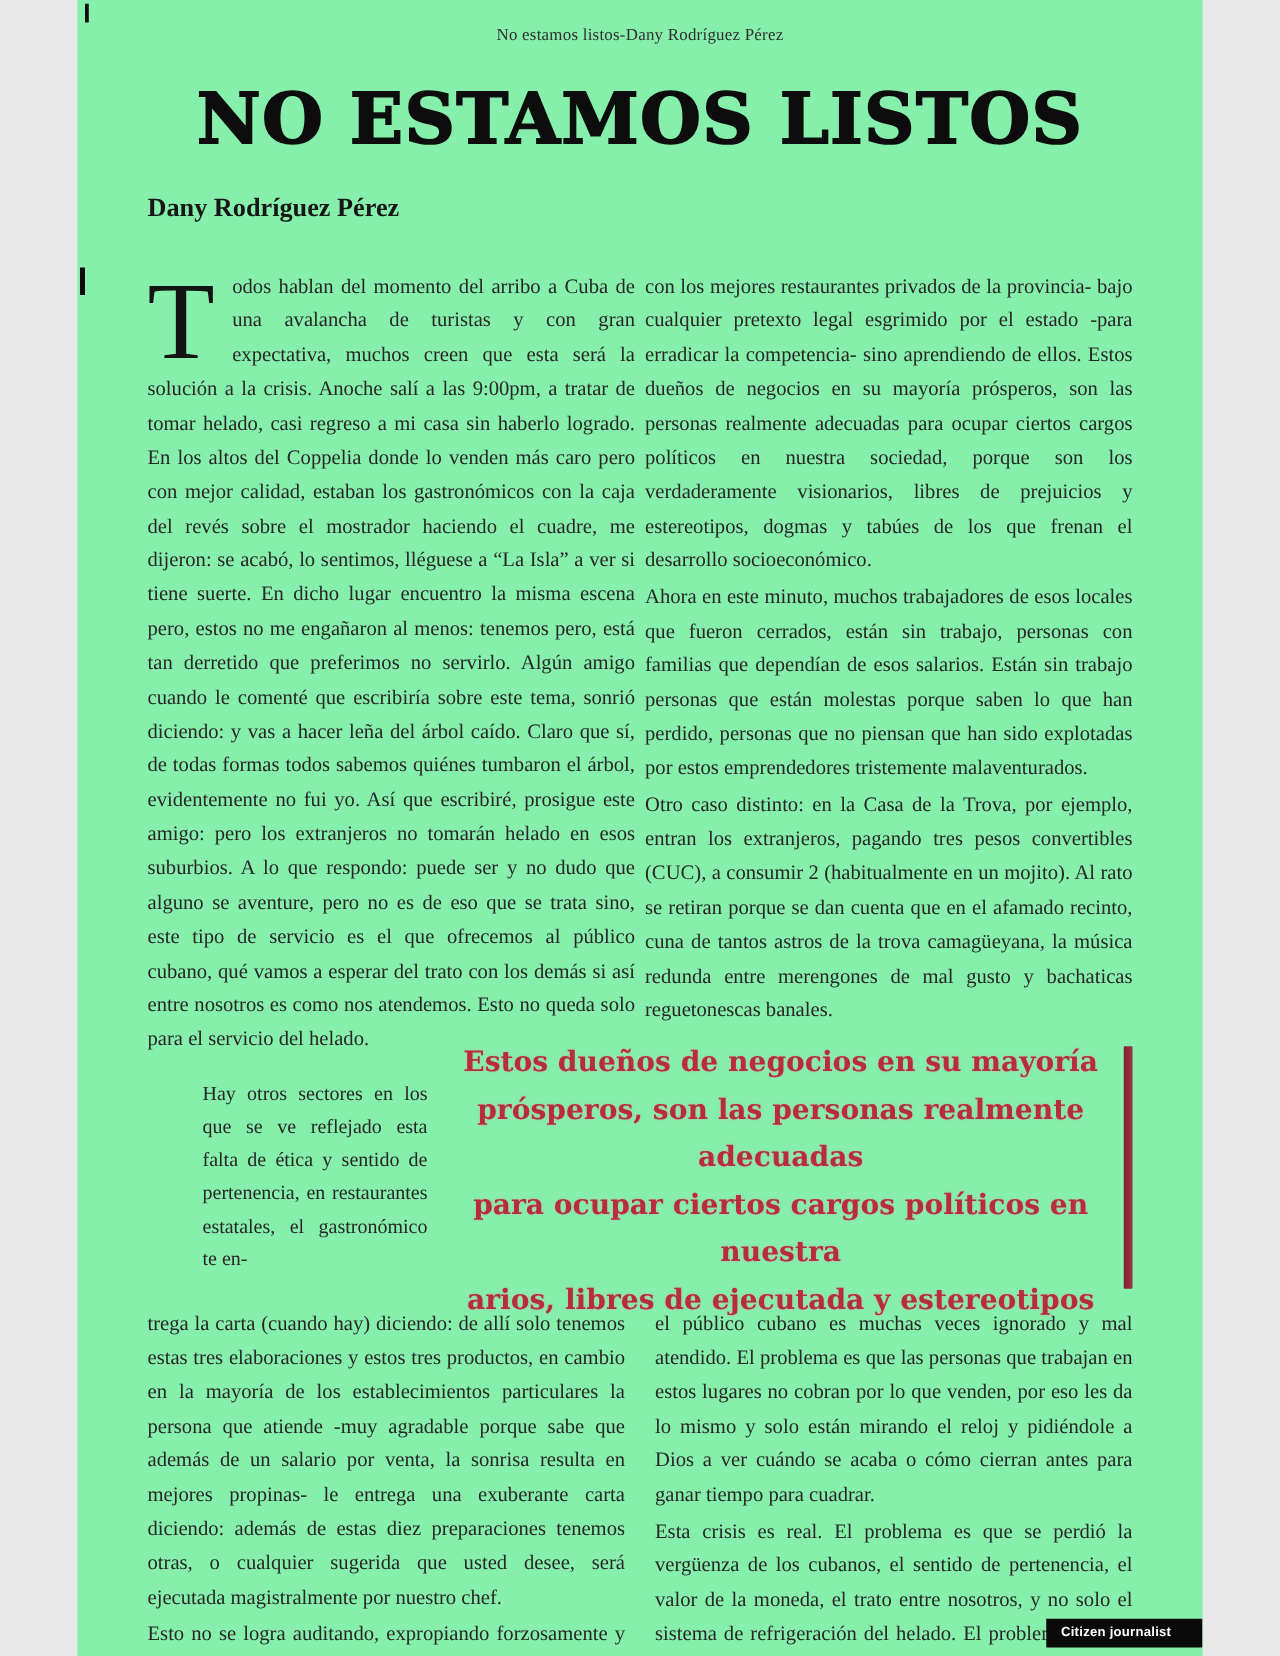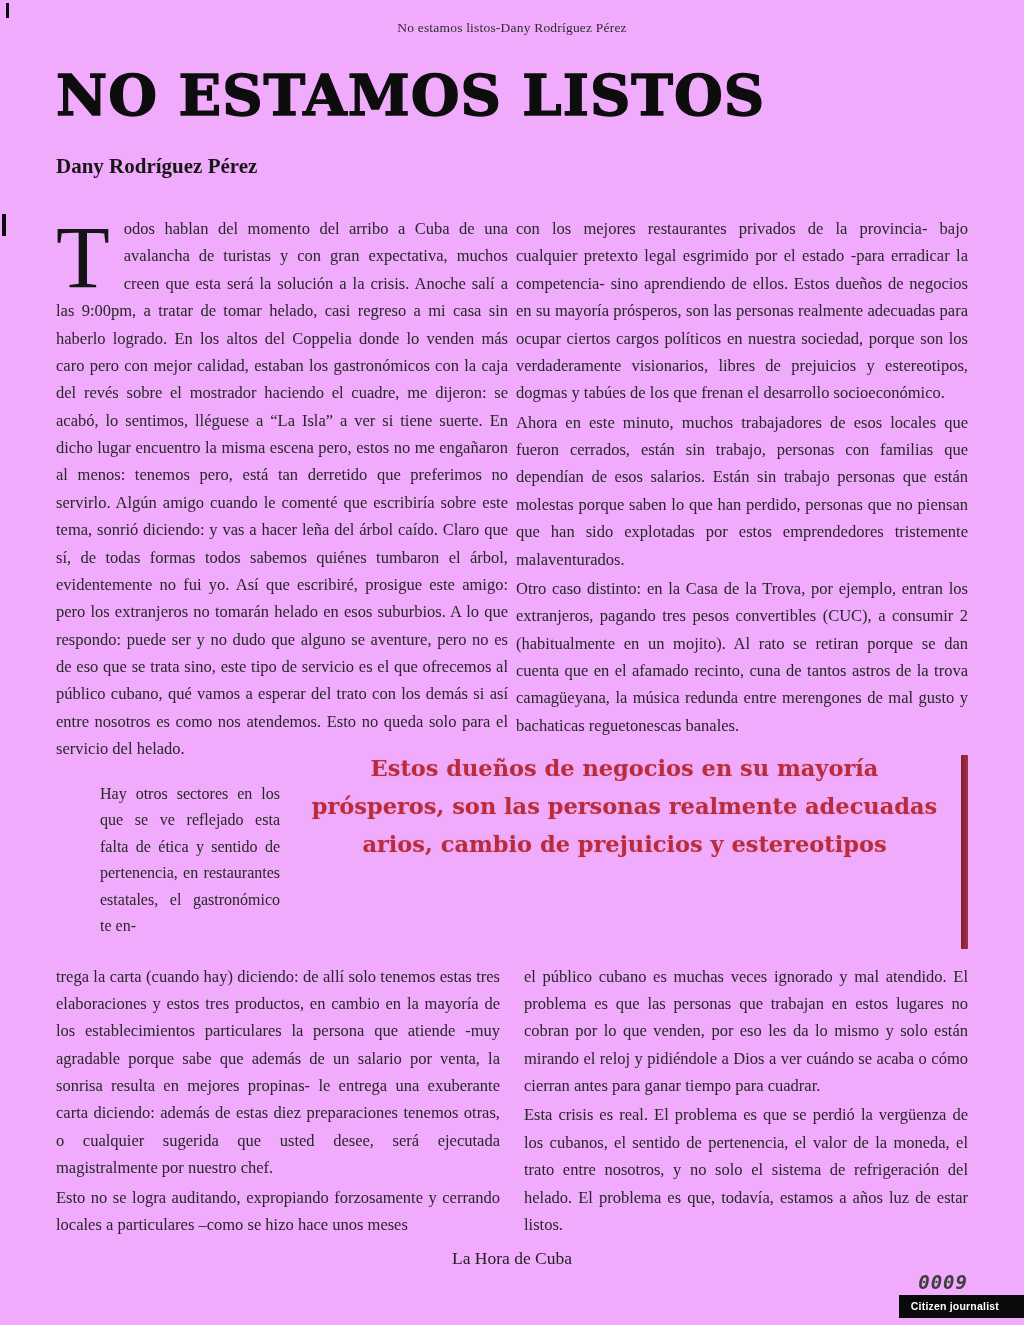--- a/index.html
+++ b/index.html
@@ -1,39 +1,39 @@
 <!DOCTYPE html>
 <html lang="es"><head>
 <meta charset="utf-8">
 <style>
   html,body{margin:0;padding:0;background:#e9e9e9;}
   .page{
     position:relative;
-    width:1024px;height:1325px;
+    width:900px;height:1325px;
     margin:0 auto;
-    background:#f0abfc;
+    background:#86efac;
     overflow:hidden;
     font-family:"Liberation Serif", serif;
     color:#272727;
   }
   .scan-mark{position:absolute;background:#0d0d0d;}
   .mark-top{left:6px;top:3px;width:3px;height:15px;}
   .mark-mid{left:2px;top:214px;width:4px;height:22px;}
 
   .content{padding:20px 56px 0 56px;}
 
   .running-header{
     text-align:center;
     font-size:13.5px;
     color:#2e2e2e;
     letter-spacing:.2px;
   }
   .title{
     margin:26px 0 0 0;
-    text-align:left;
+    text-align:center;
     font-family:"DejaVu Serif","Liberation Serif",serif;
     font-weight:bold;
     font-size:56px;
     letter-spacing:1px;
     color:#0d0d0d;
     -webkit-text-stroke:1.4px #0d0d0d;
   }
   .author{
     margin-top:26px;
     text-align:left;
@@ -160,21 +160,22 @@
         </div>
       </div>
 
       <div class="band-b">
         <div class="narrow-left">
           <p>Hay otros sectores en los que se ve reflejado esta falta de ética y sentido de pertenencia, en restaurantes estatales, el gastronómico te en-</p>
         </div>
         <div class="quote-block">
             <div class="quote-line">Estos dueños de negocios en su mayoría</div>
             <div class="quote-line">prósperos, son las personas realmente adecuadas</div>
-            <div class="quote-line">arios, cambio de prejuicios y estereotipos</div>
+            <div class="quote-line">para ocupar ciertos cargos políticos en nuestra</div>
+            <div class="quote-line">arios, libres de ejecutada y estereotipos</div>
           </div>
         <div class="quote-bar"></div>
       </div>
 
       <div class="band-c">
         <div class="col">
           <p>trega la carta (cuando hay) diciendo: de allí solo tenemos estas tres elaboraciones y estos tres productos, en cambio en la mayoría de los establecimientos particulares la persona que atiende -muy agradable porque sabe que además de un salario por venta, la sonrisa resulta en mejores propinas- le entrega una exuberante carta diciendo: además de estas diez preparaciones tenemos otras, o cualquier sugerida que usted desee, será ejecutada magistralmente por nuestro chef.</p>
           <p>Esto no se logra auditando, expropiando forzosamente y cerrando locales a particulares –como se hizo hace unos meses</p>
         </div>
         <div class="col">

